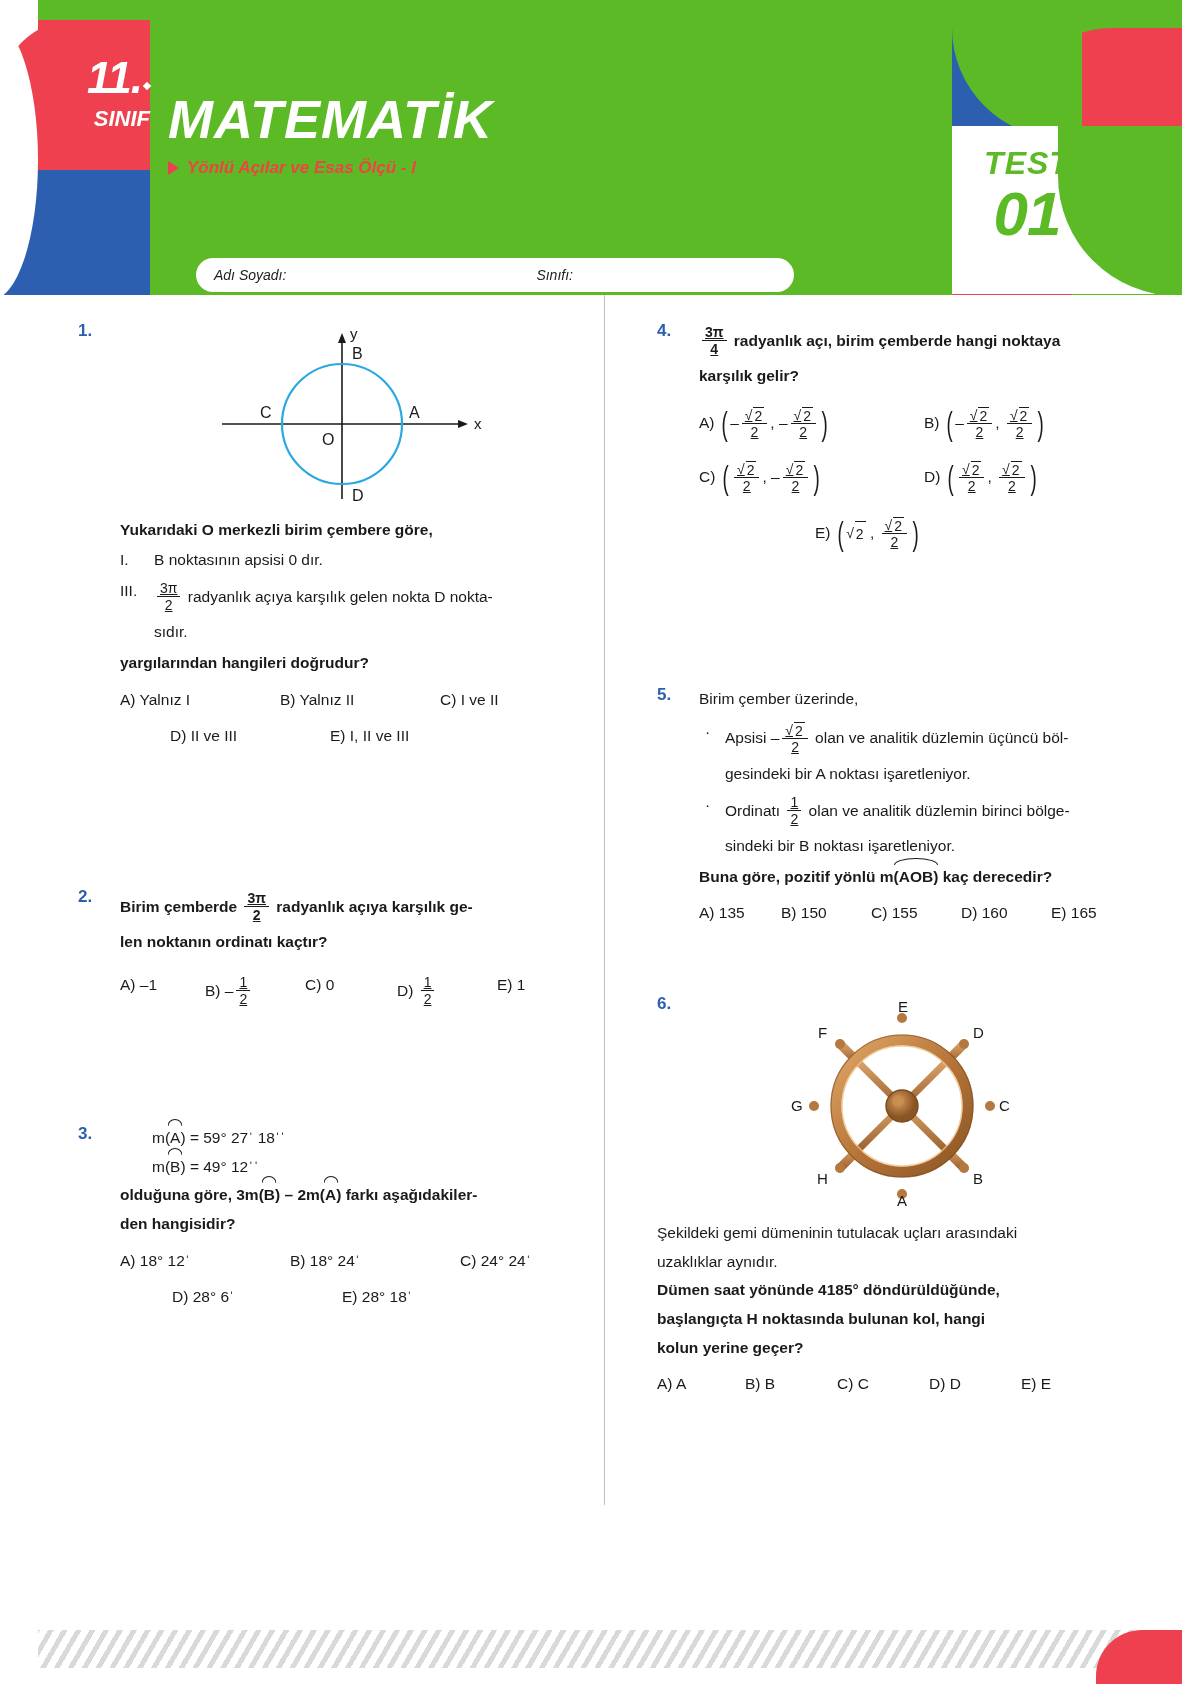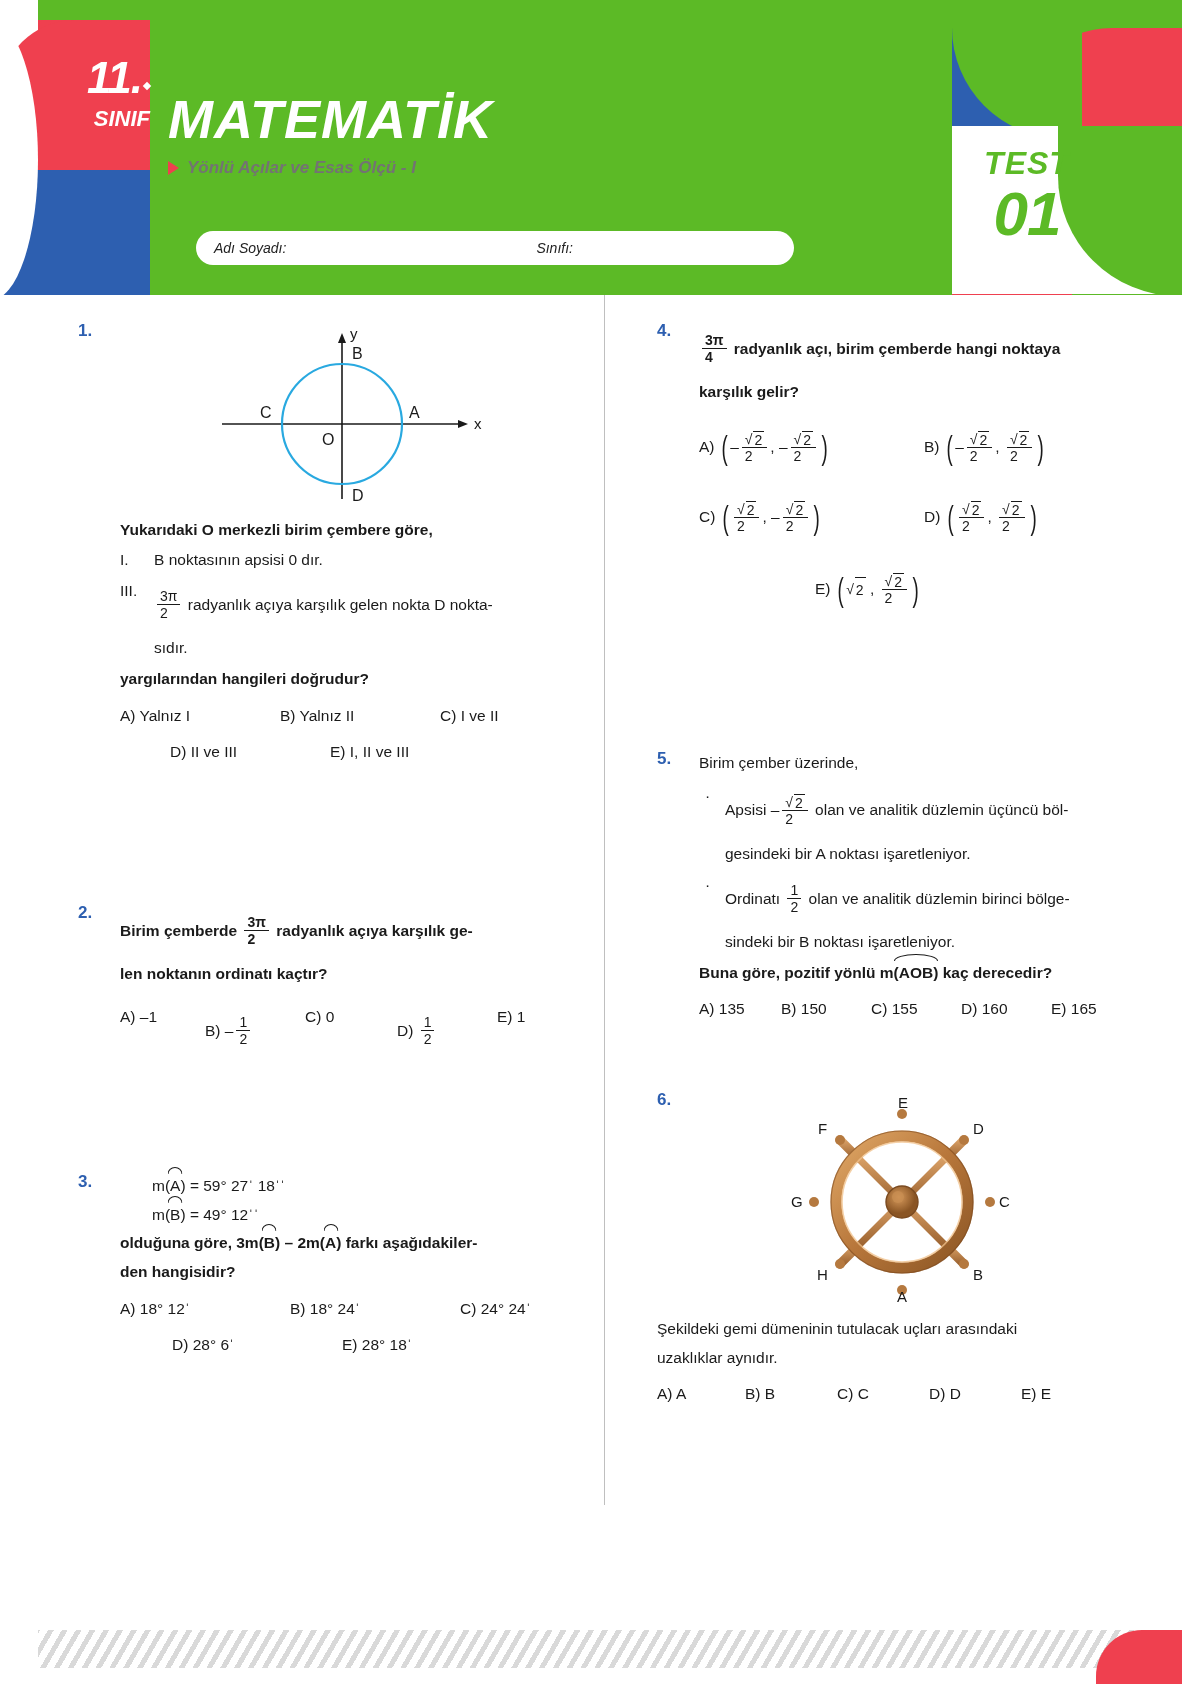--- a/index.html
+++ b/index.html
@@ -89,21 +89,21 @@
     display: flex; align-items: center; gap: 8px;
     z-index: 6;
   }
   .hdr-sub-marker {
     width: 0; height: 0;
     border-left: 11px solid #ef404f;
     border-top: 7px solid transparent;
     border-bottom: 7px solid transparent;
   }
   .hdr-sub {
-    color: #737373;
+    color: #ef4444;
     font-size: 17px;
     font-weight: bold;
     font-style: italic;
   }
 
   
   .hdr-r-red {
     position: absolute;
     right: 0px; top: 28px; width: 170px; height: 130px;
     background: #ef404f;
@@ -157,21 +157,21 @@
     left: 957px; top: 178px;
     width: 140px; text-align: center;
     color: #5cba26;
     font-size: 62px; font-weight: bold; font-style: italic;
     letter-spacing: -1px;
     z-index: 7;
   }
 
   .name-bar {
     position: absolute;
-    left: 196px; top: 231px;
+    left: 196px; top: 258px;
     width: 598px; height: 34px;
     background: #ffffff;
     border-radius: 17px;
     z-index: 8;
     display: flex; align-items: center;
   }
   .name-bar span {
     font-size: 14px; font-style: italic; color: #222;
   }
   .nb-ad { margin-left: 18px; }
@@ -214,25 +214,27 @@
     display: flex;
     margin-top: 8px;
     font-size: 15.5px;
   }
   .opts-row > div { white-space: nowrap; }
 
   
   .frac {
     display: inline-block;
     vertical-align: middle;
+    text-align: center;
     font-size: 14px;
     line-height: 1.15;
-    margin: 12px 3px;
+    margin: 4px 3px;
     position: relative;
     top: -1px;
+    text-decoration: underline;
   }
   .frac .num { display: block; padding: 0 3px; border-bottom: 1.3px solid #1a1a1a; }
   .frac .den { display: block; padding: 0 3px; }
   .frac.bold { font-weight: bold; }
 
   .sqrt {
     display: inline-block;
     border-top: 1.2px solid #1a1a1a;
     padding: 0 2px 0 1px;
     margin-left: 1px;
@@ -628,20 +630,25 @@
             <text x="30" y="190" font-size="15" font-family="Liberation Sans, sans-serif" fill="#1a1a1a">H</text>
             <text x="4" y="117" font-size="15" font-family="Liberation Sans, sans-serif" fill="#1a1a1a">G</text>
             <text x="31" y="44" font-size="15" font-family="Liberation Sans, sans-serif" fill="#1a1a1a">F</text>
           </svg>
         </div>
 
         <div style="margin-left:-42px">
           <span>Şekildeki gemi dümeninin tutulacak uçları arasındaki</span>
           <br><span>uzaklıklar aynıdır.</span>
         </div>
+        <div class="b" style="margin-left:-42px; text-align:justify">
+          <span>Dümen saat yönünde 4185° döndürüldüğünde,</span>
+          <br><span>başlangıçta H noktasında bulunan kol, hangi</span>
+          <br><span>kolun yerine geçer?</span>
+        </div>
         <div class="opts-row" style="margin-left:-42px">
           <div style="width:88px">A) A</div>
           <div style="width:92px">B) B</div>
           <div style="width:92px">C) C</div>
           <div style="width:92px">D) D</div>
           <div>E)  E</div>
         </div>
       </div>
     </div>
 

